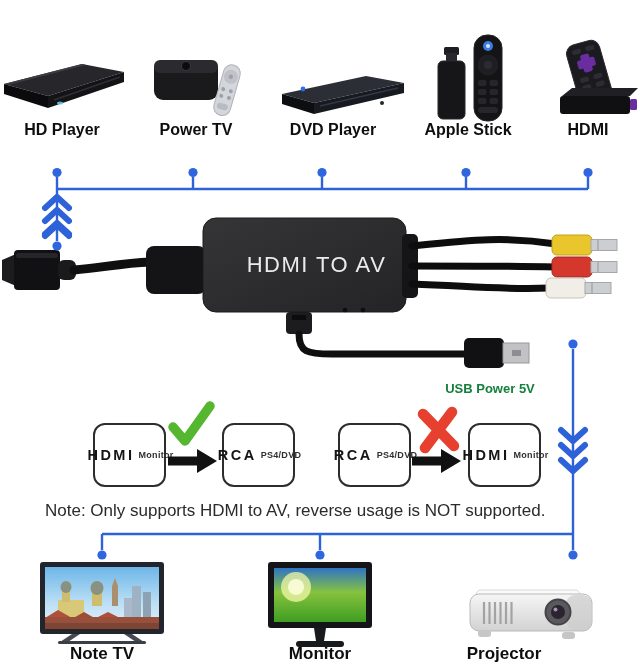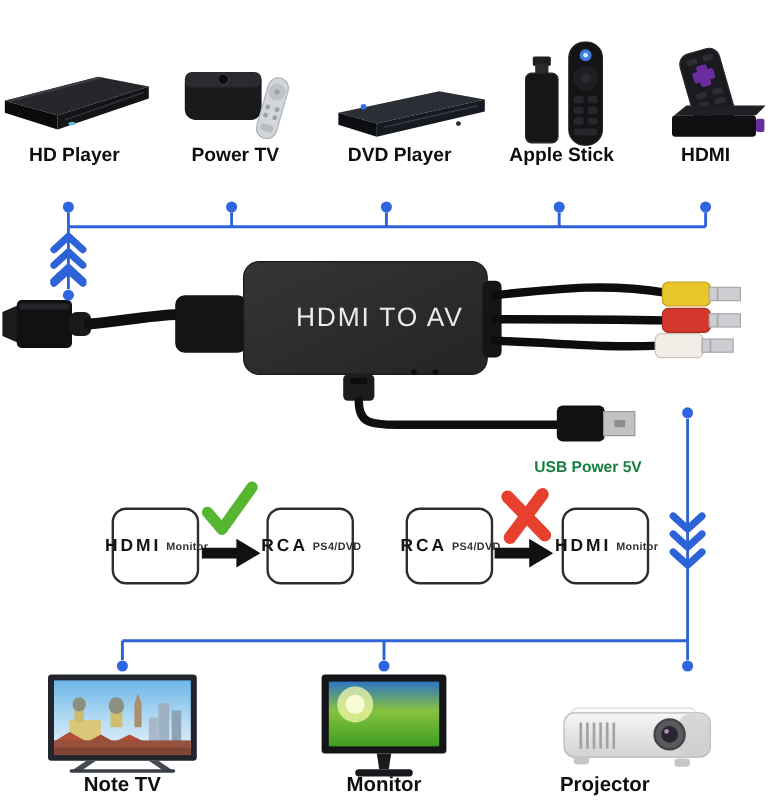--- a/index.html
+++ b/index.html
@@ -240,20 +240,21 @@
     <div class="badge-title">HDMI</div>
     <svg width="46" height="17" viewBox="0 0 46 17">
       <rect x="1.2" y="1.2" width="43.6" height="14.6" rx="3.5" fill="#fff" stroke="#1d1d1d" stroke-width="2.2"></rect>
       <path d="M6,4.5 H40 L36.5,12.5 H9.5 Z" fill="#fff" stroke="#1d1d1d" stroke-width="1.6"></path>
       <line x1="8" y1="7" x2="38" y2="7" stroke="#1d1d1d" stroke-width="1.6" stroke-dasharray="1.3 1.6"></line>
       <line x1="10.5" y1="10.2" x2="35.5" y2="10.2" stroke="#1d1d1d" stroke-width="1.6" stroke-dasharray="1.3 1.6"></line>
     </svg>
     <div class="badge-sub">Monitor</div>
   </div>
 
+  <div class="abs note">Note: Only supports HDMI to AV, reverse usage is NOT supported.</div>
 
   <svg class="abs" style="left:36px;top:560px" width="132" height="86" viewBox="0 0 132 86">
     <defs>
       <linearGradient id="sky" x1="0" y1="0" x2="0" y2="1">
         <stop offset="0" stop-color="#6db6e8"></stop>
           <stop offset="0.55" stop-color="#b8ddf4"></stop>
           <stop offset="1" stop-color="#e8f3fb"></stop>
       </linearGradient>
     </defs>
     <rect x="4" y="2" width="124" height="72" rx="3" fill="#22252b"></rect>

